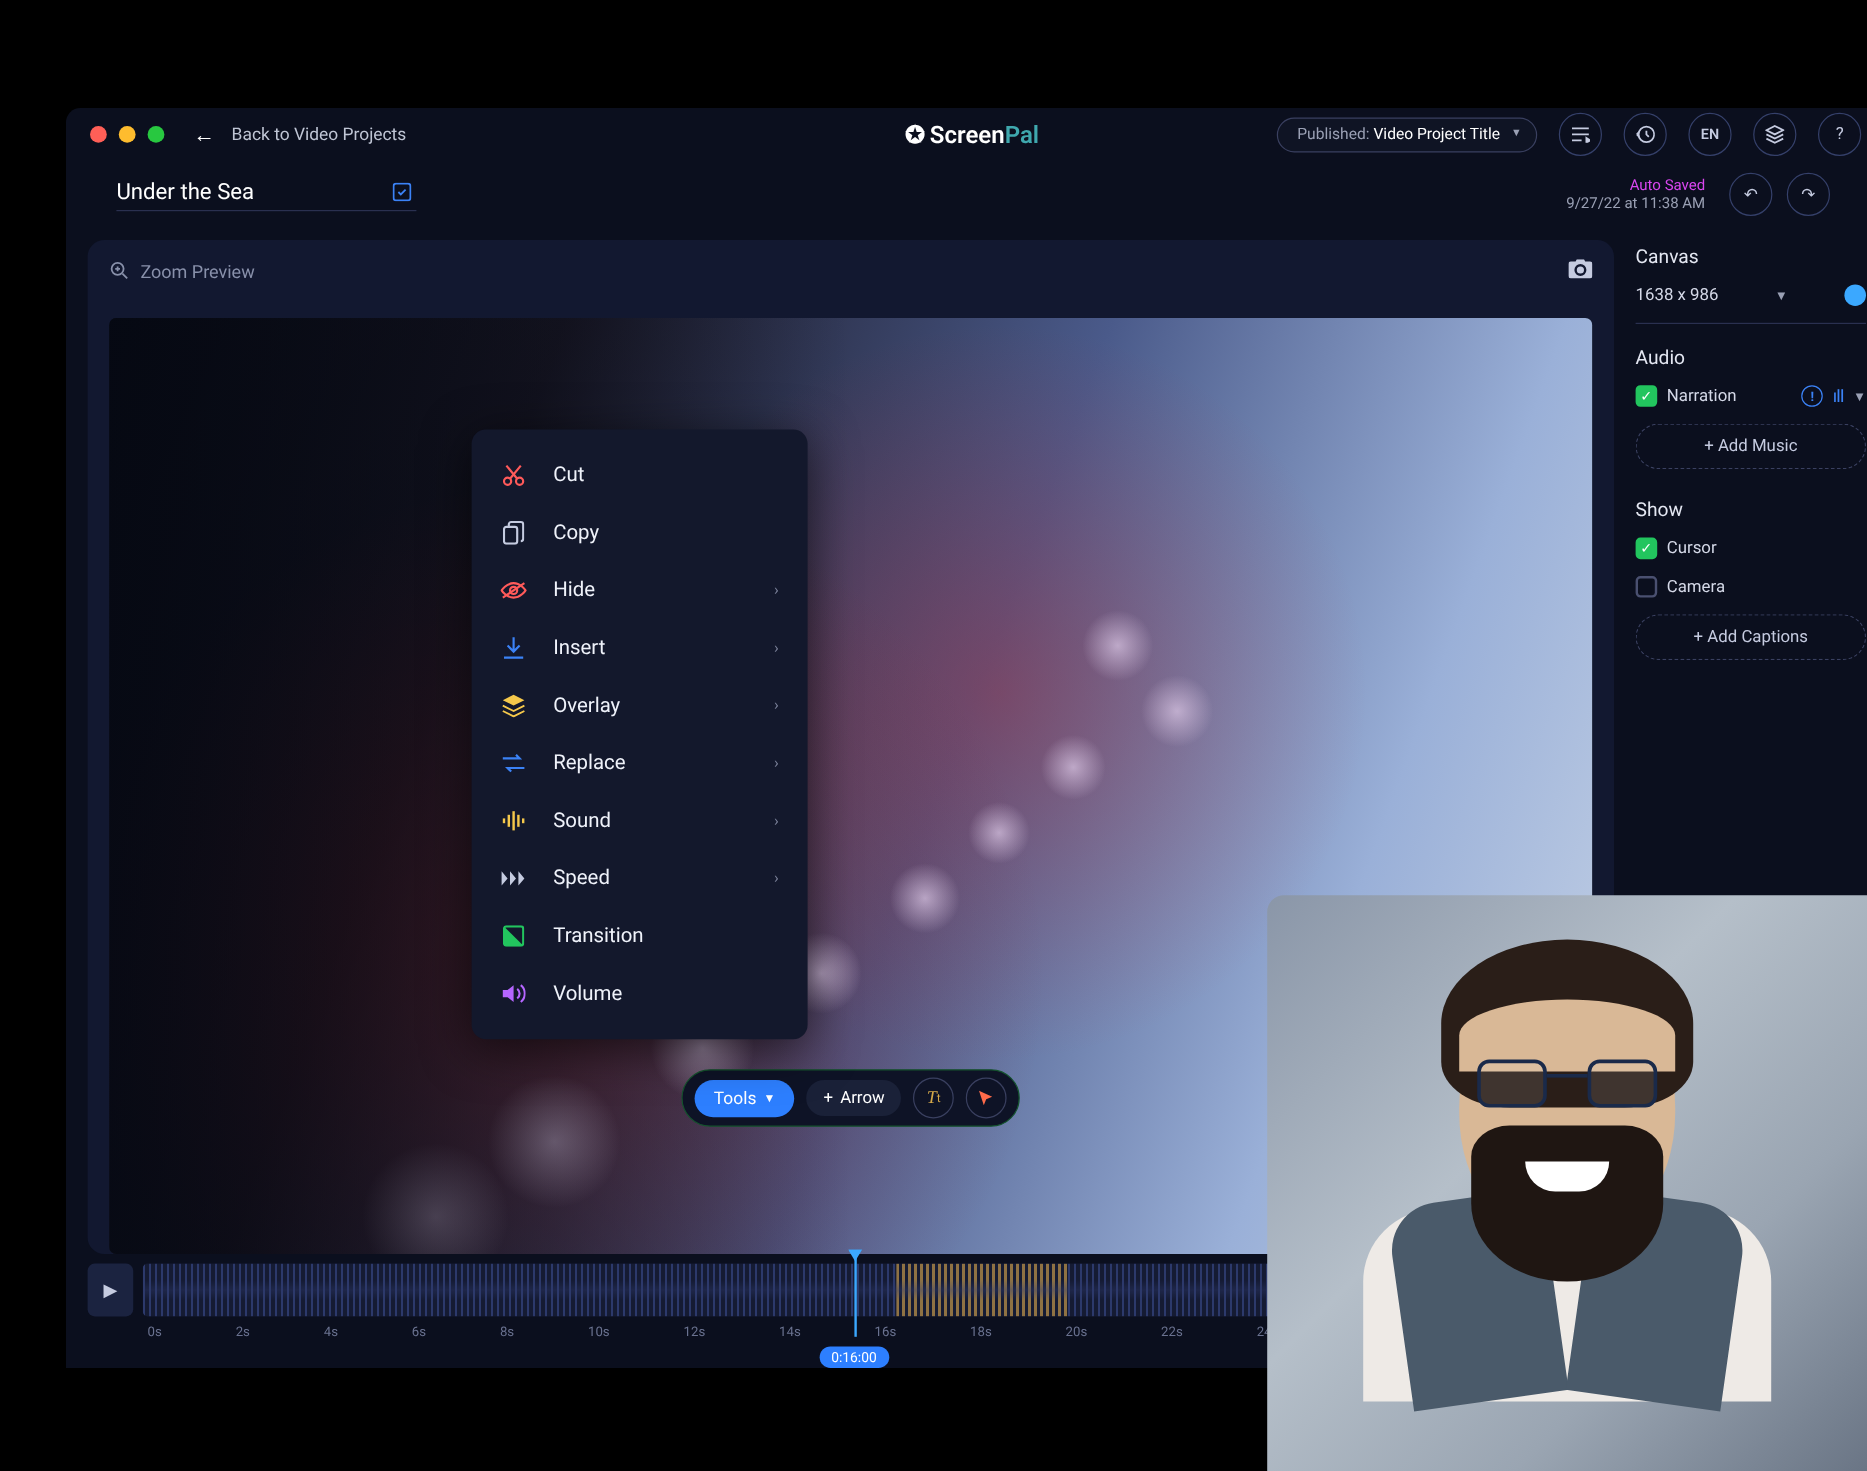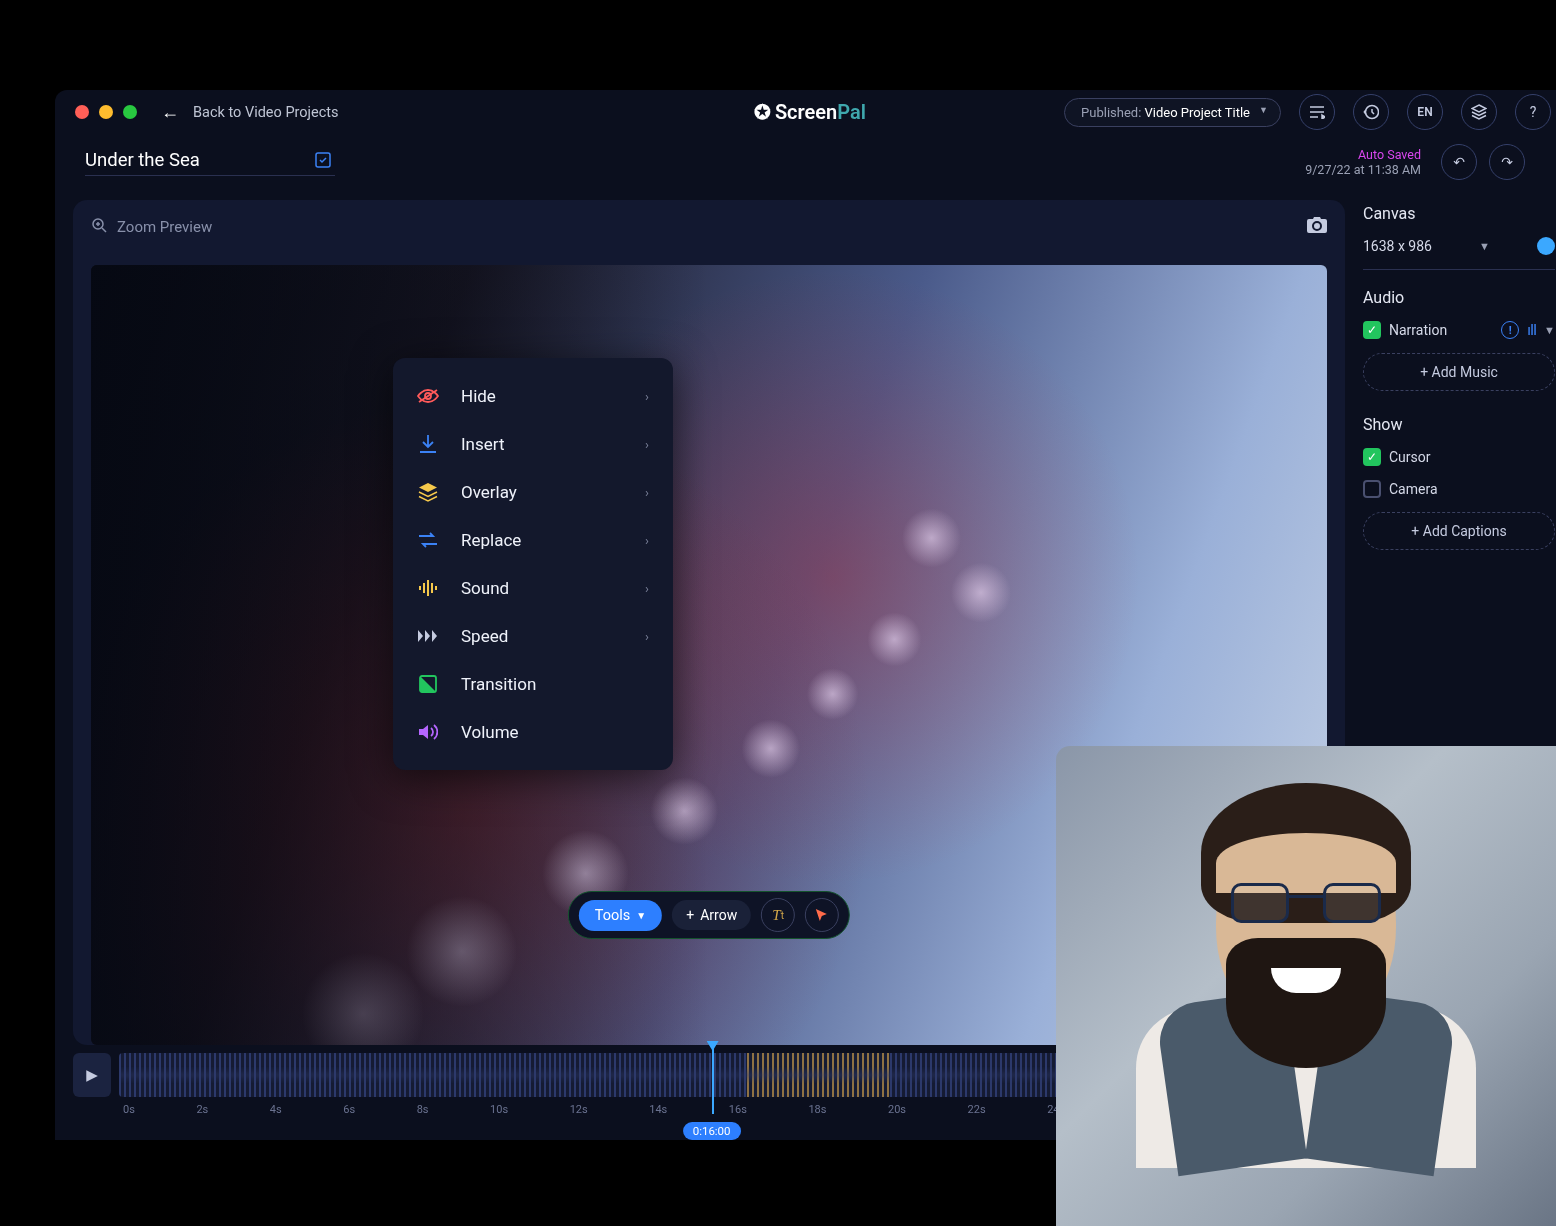--- a/index.html
+++ b/index.html
@@ -12,21 +12,21 @@
 .back-arrow { color:#fff; font-size:18px; cursor:pointer; margin-left:10px; }
 .back-text { color:#bfc5d4; font-size:14.5px; }
 .logo { position:absolute; left:50%; transform:translateX(-50%); display:flex; align-items:center; gap:4px; color:#fff; font-size:20px; font-weight:600; }
 .logo .sp { color:#3fa8ae; }
 .titlebar-right { position:absolute; right:14px; display:flex; align-items:center; gap:18px; }
 .publish-dd { background:#0f1424; border:1px solid #3a4060; border-radius:20px; padding:6px 30px 6px 16px; font-size:13px; color:#fff; position:relative; cursor:pointer; }
 .publish-dd .pub { color:#9aa0b4; }
 .publish-dd::after { content:'▼'; position:absolute; right:12px; font-size:9px; color:#9aa0b4; }
 .icon-btn { width:36px; height:36px; border-radius:50%; border:1px solid #35406a; display:flex; align-items:center; justify-content:center; color:#c5cbe0; font-size:14px; cursor:pointer; }
 .subheader { height:56px; display:flex; align-items:center; padding:0 30px; }
-.proj-title { color:#fff; font-size:18.5px; padding-bottom:4px; border-bottom:1px solid #2a3050; width:250px; }
+.proj-title { color:#fff; font-size:18.5px; padding-bottom:4px; border-bottom:1px solid #2a3050; width:250px;margin-left:12px; }
 .edit-icon { color:#3b82f6; margin-left:-20px; cursor:pointer; font-size:17px; }
 .autosave { margin-left:auto; text-align:right; color:#9aa0b4; font-size:12.5px; }
 .autosave .t1 { color:#d946ef; }
 .undo-redo { display:flex; gap:12px; margin-left:20px; margin-right:10px; }
 .main-area { flex:1; display:flex; padding:10px 10px 0 18px; gap:18px; }
 .preview-panel { flex:1; background:#121830; border-radius:14px; padding:16px 18px 0; display:flex; flex-direction:column; position:relative; }
 .zoom-row { display:flex; align-items:center; gap:10px; color:#8890aa; font-size:15px; margin-bottom:28px; }
 .zoom-row .cam-icon { margin-left:auto; color:#c5cbe0; cursor:pointer; font-size:18px; }
 .video-canvas { flex:1; background:#0a1020; border-radius:6px; position:relative; overflow:hidden; }
 .octopus { position:absolute; inset:0; background:
@@ -192,20 +192,39 @@
         <div class="tool-icon-btn t2">
           <svg width="14" height="14" viewBox="0 0 14 14" fill="currentColor">
               <path d="M1 1l4 12 2-5 5-2L1 1z"></path>
             </svg>
         </div>
       </div>
 
       <div class="context-menu" id="ctx-menu">
           <div class="cm-item">
             <span class="cm-icon" style="color:#ff5a5a">
+              <svg width="20" height="20" viewBox="0 0 20 20" fill="none" stroke="currentColor" stroke-width="1.8">
+                <circle cx="5" cy="15" r="3"></circle>
+                <circle cx="15" cy="15" r="3"></circle>
+                <path d="M7 13L16 2M13 13L4 2"></path>
+              </svg>
+            </span>
+            <span>Cut</span>
+          </div>
+          <div class="cm-item">
+            <span class="cm-icon" style="color:#c5cbe0">
+              <svg width="18" height="20" viewBox="0 0 18 20" fill="none" stroke="currentColor" stroke-width="1.8">
+                <rect x="1" y="5" width="11" height="14" rx="2"></rect>
+                <path d="M5 5V3a2 2 0 012-2h8a2 2 0 012 2v12a2 2 0 01-2 2"></path>
+              </svg>
+            </span>
+            <span>Copy</span>
+          </div>
+          <div class="cm-item">
+            <span class="cm-icon" style="color:#ff5a5a">
               <svg width="22" height="16" viewBox="0 0 22 16" fill="none" stroke="currentColor" stroke-width="1.8">
                 <path d="M1 8s4-6 10-6 10 6 10 6-4 6-10 6S1 8 1 8z"></path>
                 <circle cx="11" cy="8" r="3"></circle>
                 <path d="M2 14L20 2"></path>
               </svg>
             </span>
             <span>Hide</span>
             <span class="cm-chev">›</span>
           </div>
           <div class="cm-item">

